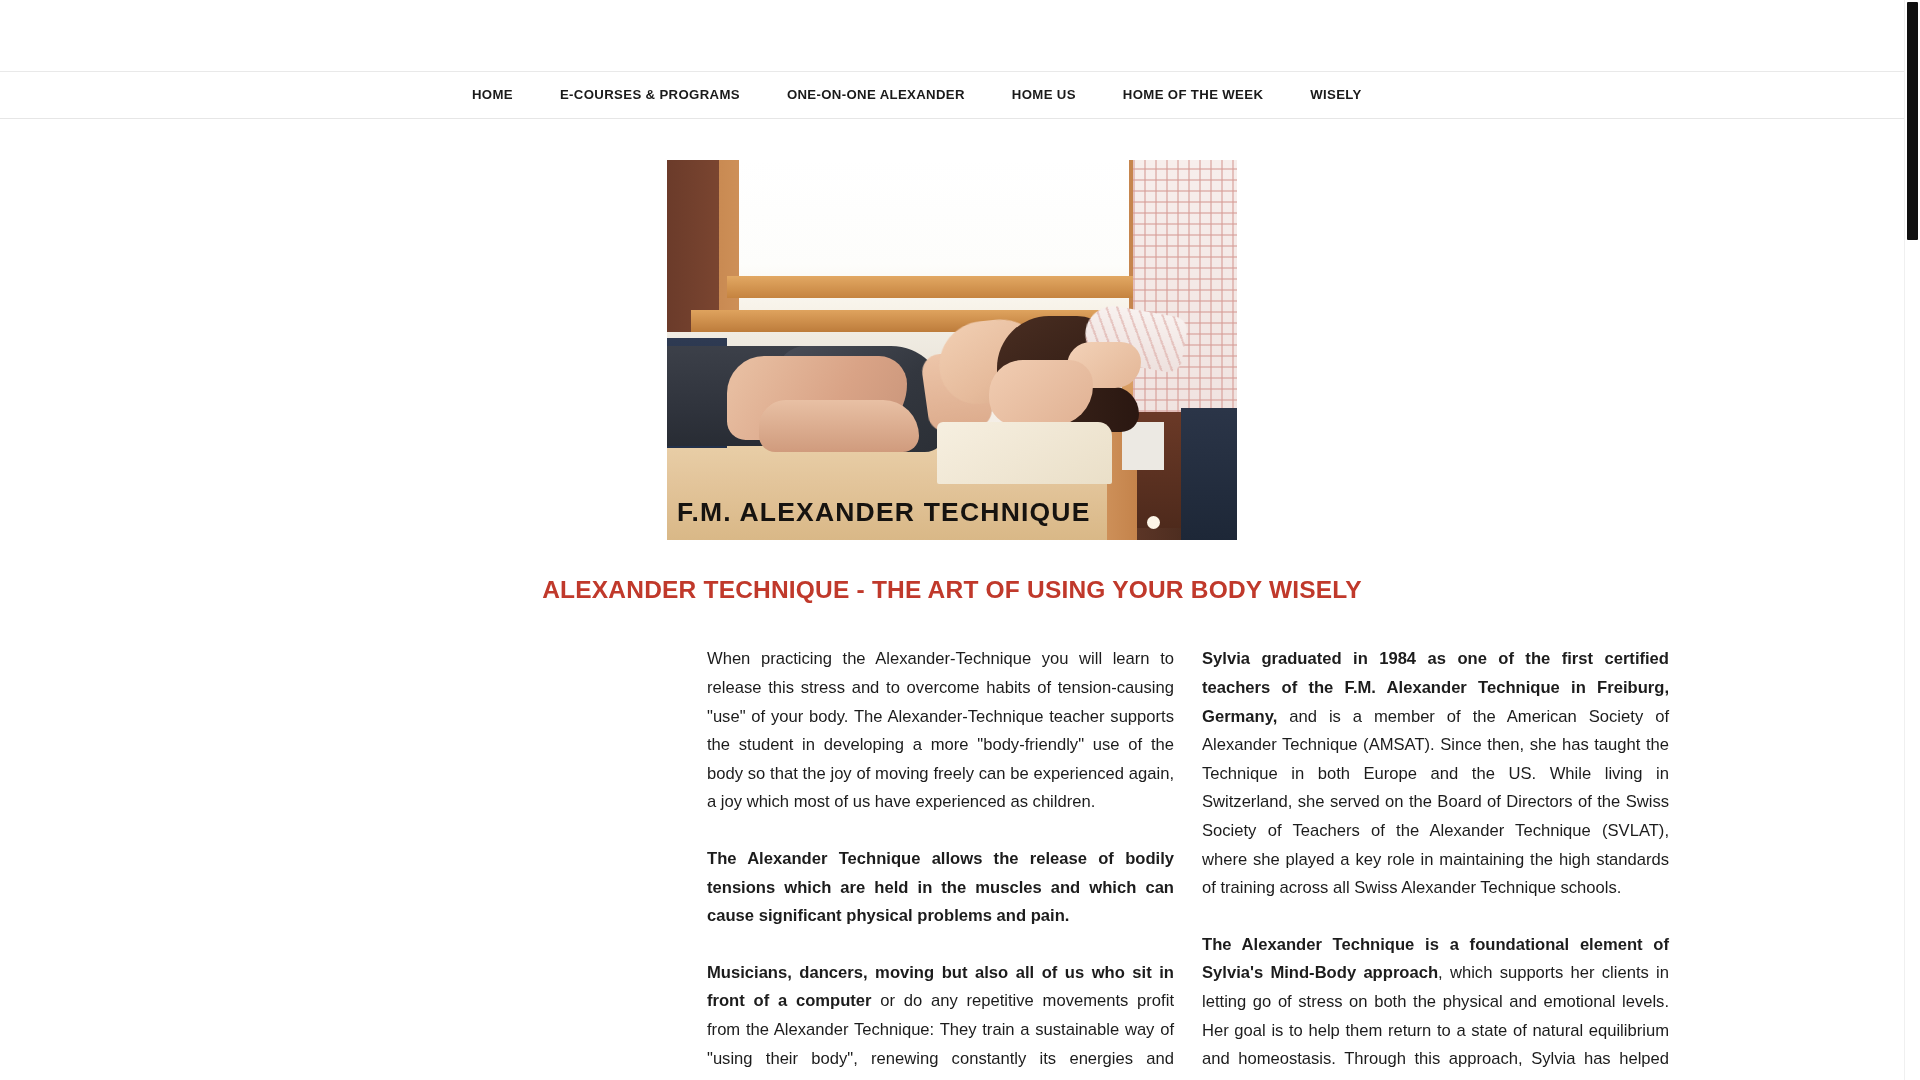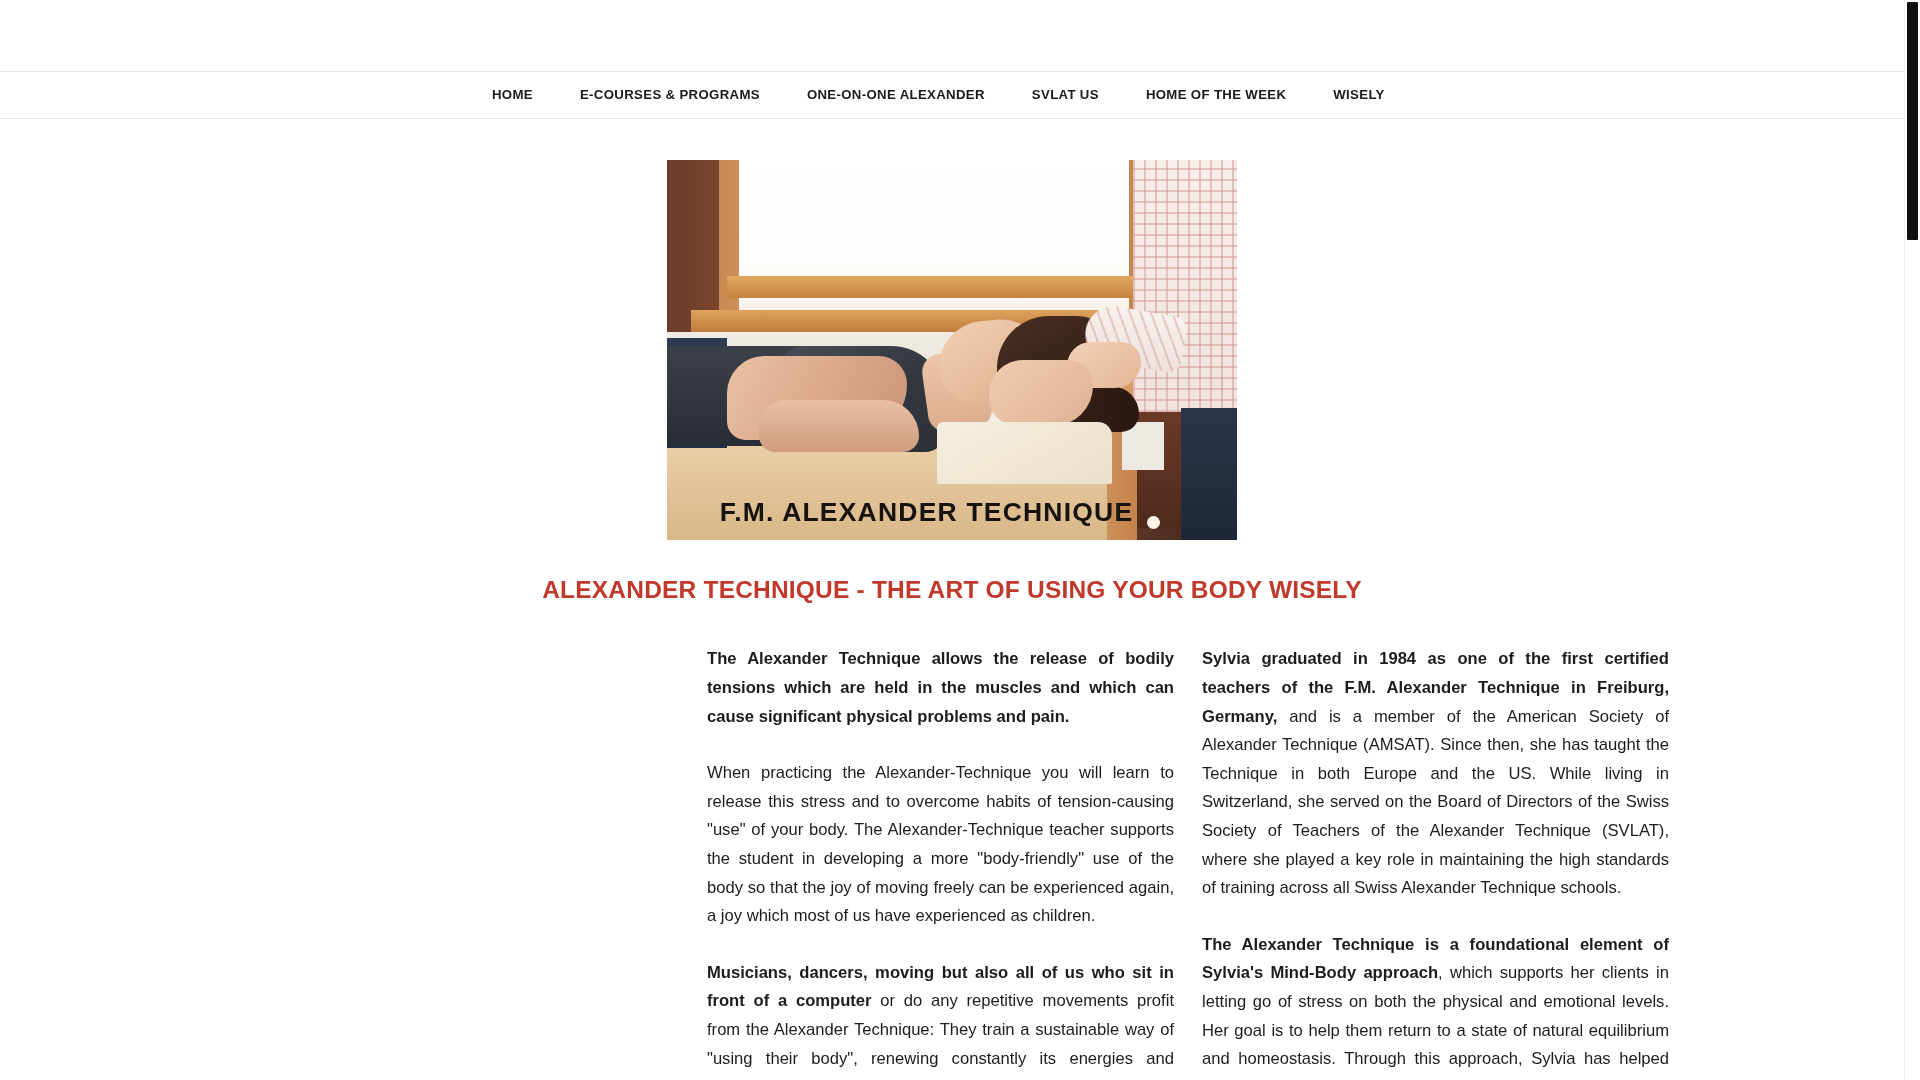--- a/index.html
+++ b/index.html
@@ -33,21 +33,20 @@
     background: #ffffff;
     border-bottom: 1px solid #e6e6e6;
     display: flex;
     align-items: center;
   }
   .nav-inner {
     width: 1904px;
     display: flex;
     align-items: flex-end;
     padding-left: 472px;
-    margin-left: 20px;
   }
   .nav-item {
     font-size: 13.2px;
     font-weight: bold;
     letter-spacing: 0.35px;
     color: #1a1a1a;
     text-decoration: none;
     white-space: nowrap;
     margin-right: 47px;
     line-height: 1;
@@ -246,21 +245,20 @@
     position: absolute;
     left: 480px; top: 356px;
     width: 13px; height: 13px;
     border-radius: 50%;
     background: #fdf6e8;
   }
   .ph-caption {
     position: absolute;
     left: 0; right: 0;
     bottom: 12px;
-    text-align: center;
     font-family: "Liberation Sans", sans-serif;
     font-weight: bold;
     font-size: 26.5px;
     letter-spacing: 1.2px;
     color: #161310;
     padding-left: 10px;
     padding-right: 61px;
   }
   .ph-blur { filter: blur(0.6px); }
 
@@ -318,21 +316,21 @@
 
 <div id="page">
 
   <div class="site-header"></div>
 
   <nav class="nav-bar">
     <div class="nav-inner">
       <a class="nav-item" href="#">HOME</a>
       <a class="nav-item" href="#">E-COURSES &amp; PROGRAMS</a>
       <a class="nav-item" href="#">ONE-ON-ONE ALEXANDER</a>
-      <a class="nav-item" href="#">SVLAT US</a>
+      <a class="nav-item" href="#">HOME US</a>
       <a class="nav-item" href="#">HOME OF THE WEEK</a>
       <a class="nav-item" href="#">WISELY</a>
     </div>
   </nav>
 
   <main class="content">
 
     <div class="hero-wrap">
       <div class="hero-photo" title="Alexander Technique teacher supporting a woman lying on a treatment table in semi-supine position">
         <div class="ph-bgwall ph-blur"></div>
@@ -362,24 +360,24 @@
         <div class="ph-light ph-blur"></div>
         <div class="ph-caption">F.M. ALEXANDER TECHNIQUE</div>
       </div>
     </div>
 
     <h1 class="headline">ALEXANDER TECHNIQUE  - THE ART OF USING YOUR BODY WISELY</h1>
 
     <div class="columns">
 
       <div class="col">
+        <p>When practicing the Alexander-Technique you will learn to release this stress and to overcome habits of tension-causing "use" of your body. The Alexander-Technique teacher supports the student in developing a more "body-friendly" use of the body so that  the joy of moving freely can be experienced again, a joy which most of us have experienced as  children.</p>
         <p>
           <b>The Alexander Technique allows the release of  bodily tensions which are held in the muscles and which can cause significant physical problems and pain.</b>
         </p>
-        <p>When practicing the Alexander-Technique you will learn to release this stress and to overcome habits of tension-causing "use" of your body. The Alexander-Technique teacher supports the student in developing a more "body-friendly" use of the body so that  the joy of moving freely can be experienced again, a joy which most of us have experienced as  children.</p>
         <p class="tight">
           <b>Musicians, dancers, moving but also all of us who sit in front of a computer</b><span> or do any repetitive movements profit from the Alexander Technique: They train a sustainable way of "using their body", renewing constantly its energies and consequently  boost their performances in whatever activity they carry out.</span>
         </p>
       </div>
 
       <div class="col">
         <p>
           <b>Sylvia graduated in 1984 as one of the first certified teachers of the F.M. Alexander Technique in Freiburg, Germany,</b><span> and is a member of the American Society of Alexander Technique (AMSAT). Since then, she has taught the Technique in both Europe and the US. While living in Switzerland, she served on the Board of Directors of the Swiss Society of Teachers of the Alexander Technique (SVLAT), where she played a key role in maintaining the high standards of training across all Swiss Alexander Technique schools.</span>
         </p>
         <p class="tight">

